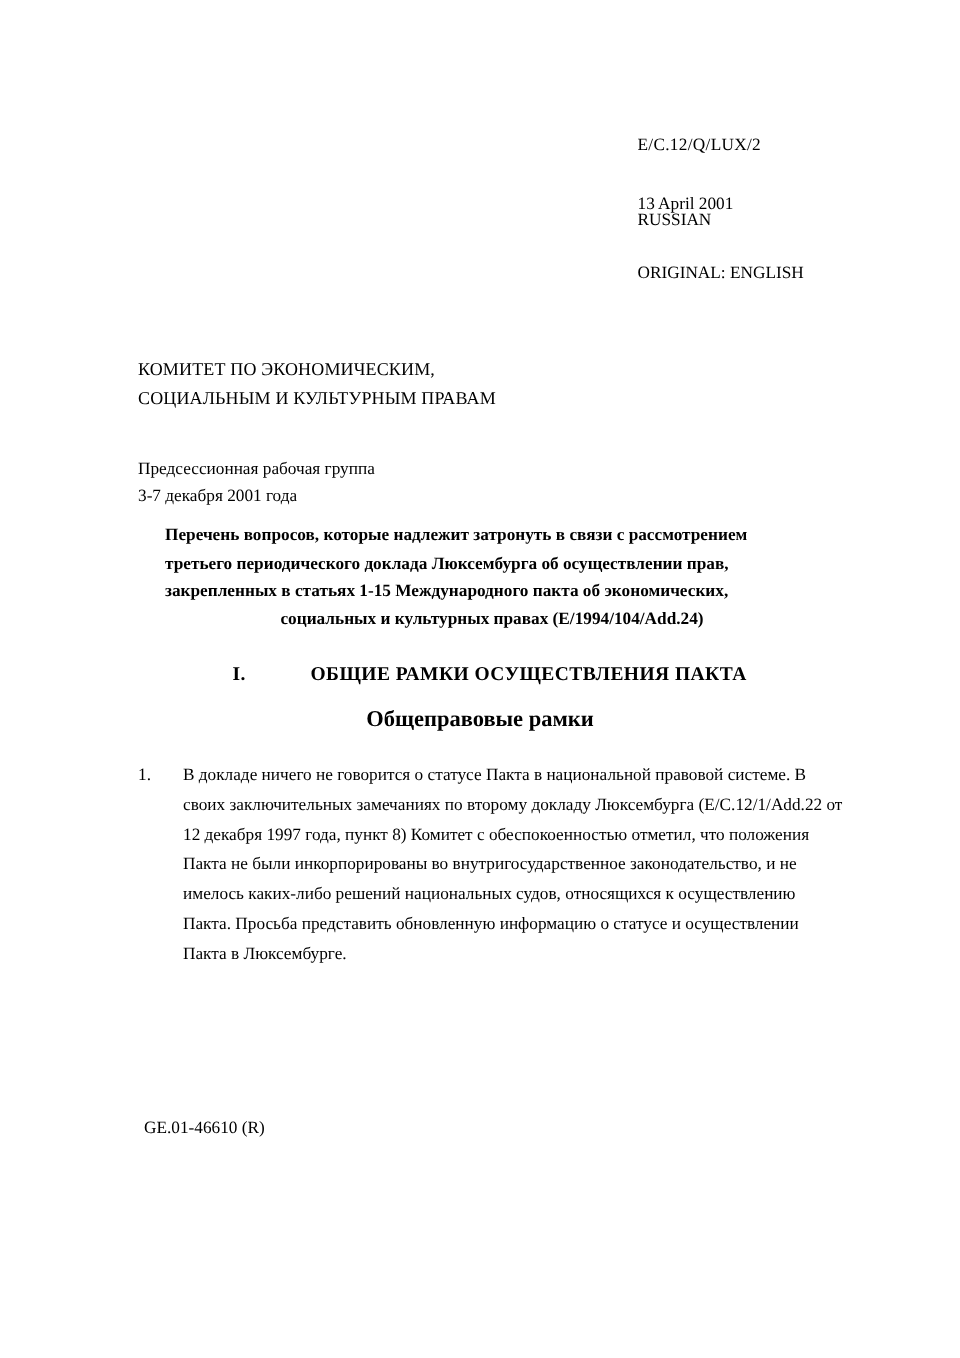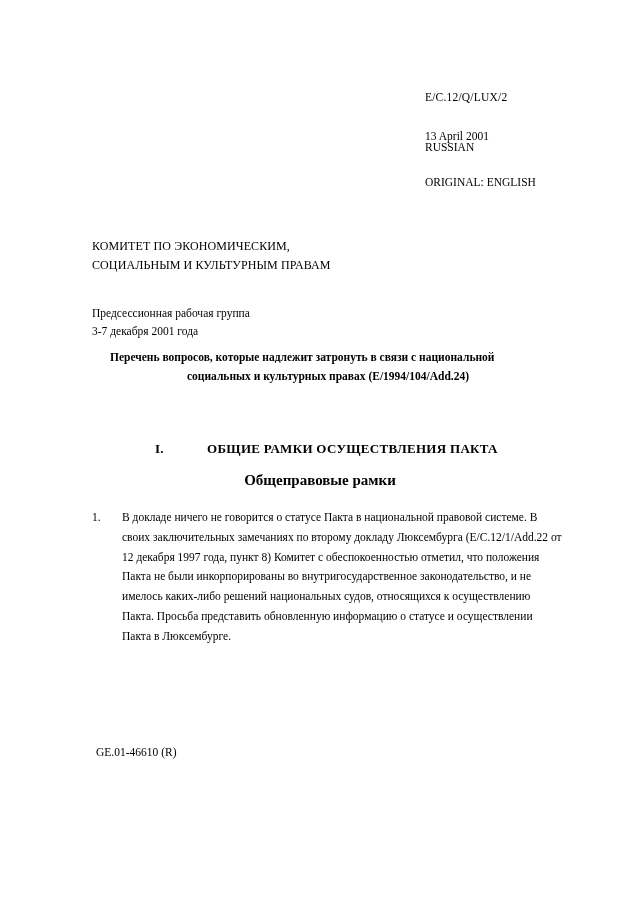--- a/index.html
+++ b/index.html
@@ -149,21 +149,23 @@
     <div>КОМИТЕТ ПО ЭКОНОМИЧЕСКИМ,</div>
     <div>СОЦИАЛЬНЫМ И КУЛЬТУРНЫМ ПРАВАМ</div>
   </div>
 
   <div class="session">
     <div>Предсессионная рабочая группа</div>
     <div>3-7 декабря 2001 года</div>
   </div>
 
   <div class="doc-title">
-    <div>Перечень вопросов, которые надлежит затронуть в связи с национальной</div>
+    <div>Перечень вопросов, которые надлежит затронуть в связи с рассмотрением</div>
+    <div>третьего периодического доклада Люксембурга об осуществлении прав,</div>
+    <div>закрепленных в статьях 1-15 Международного пакта об экономических,</div>
     <div class="last-line">социальных и культурных правах (E/1994/104/Add.24)</div>
   </div>
 
   <div class="section-heading">
     <span class="numeral">I.</span><span>ОБЩИЕ РАМКИ ОСУЩЕСТВЛЕНИЯ ПАКТА</span>
   </div>
 
   <div class="subheading">Общеправовые рамки</div>
 
   <div class="para">

